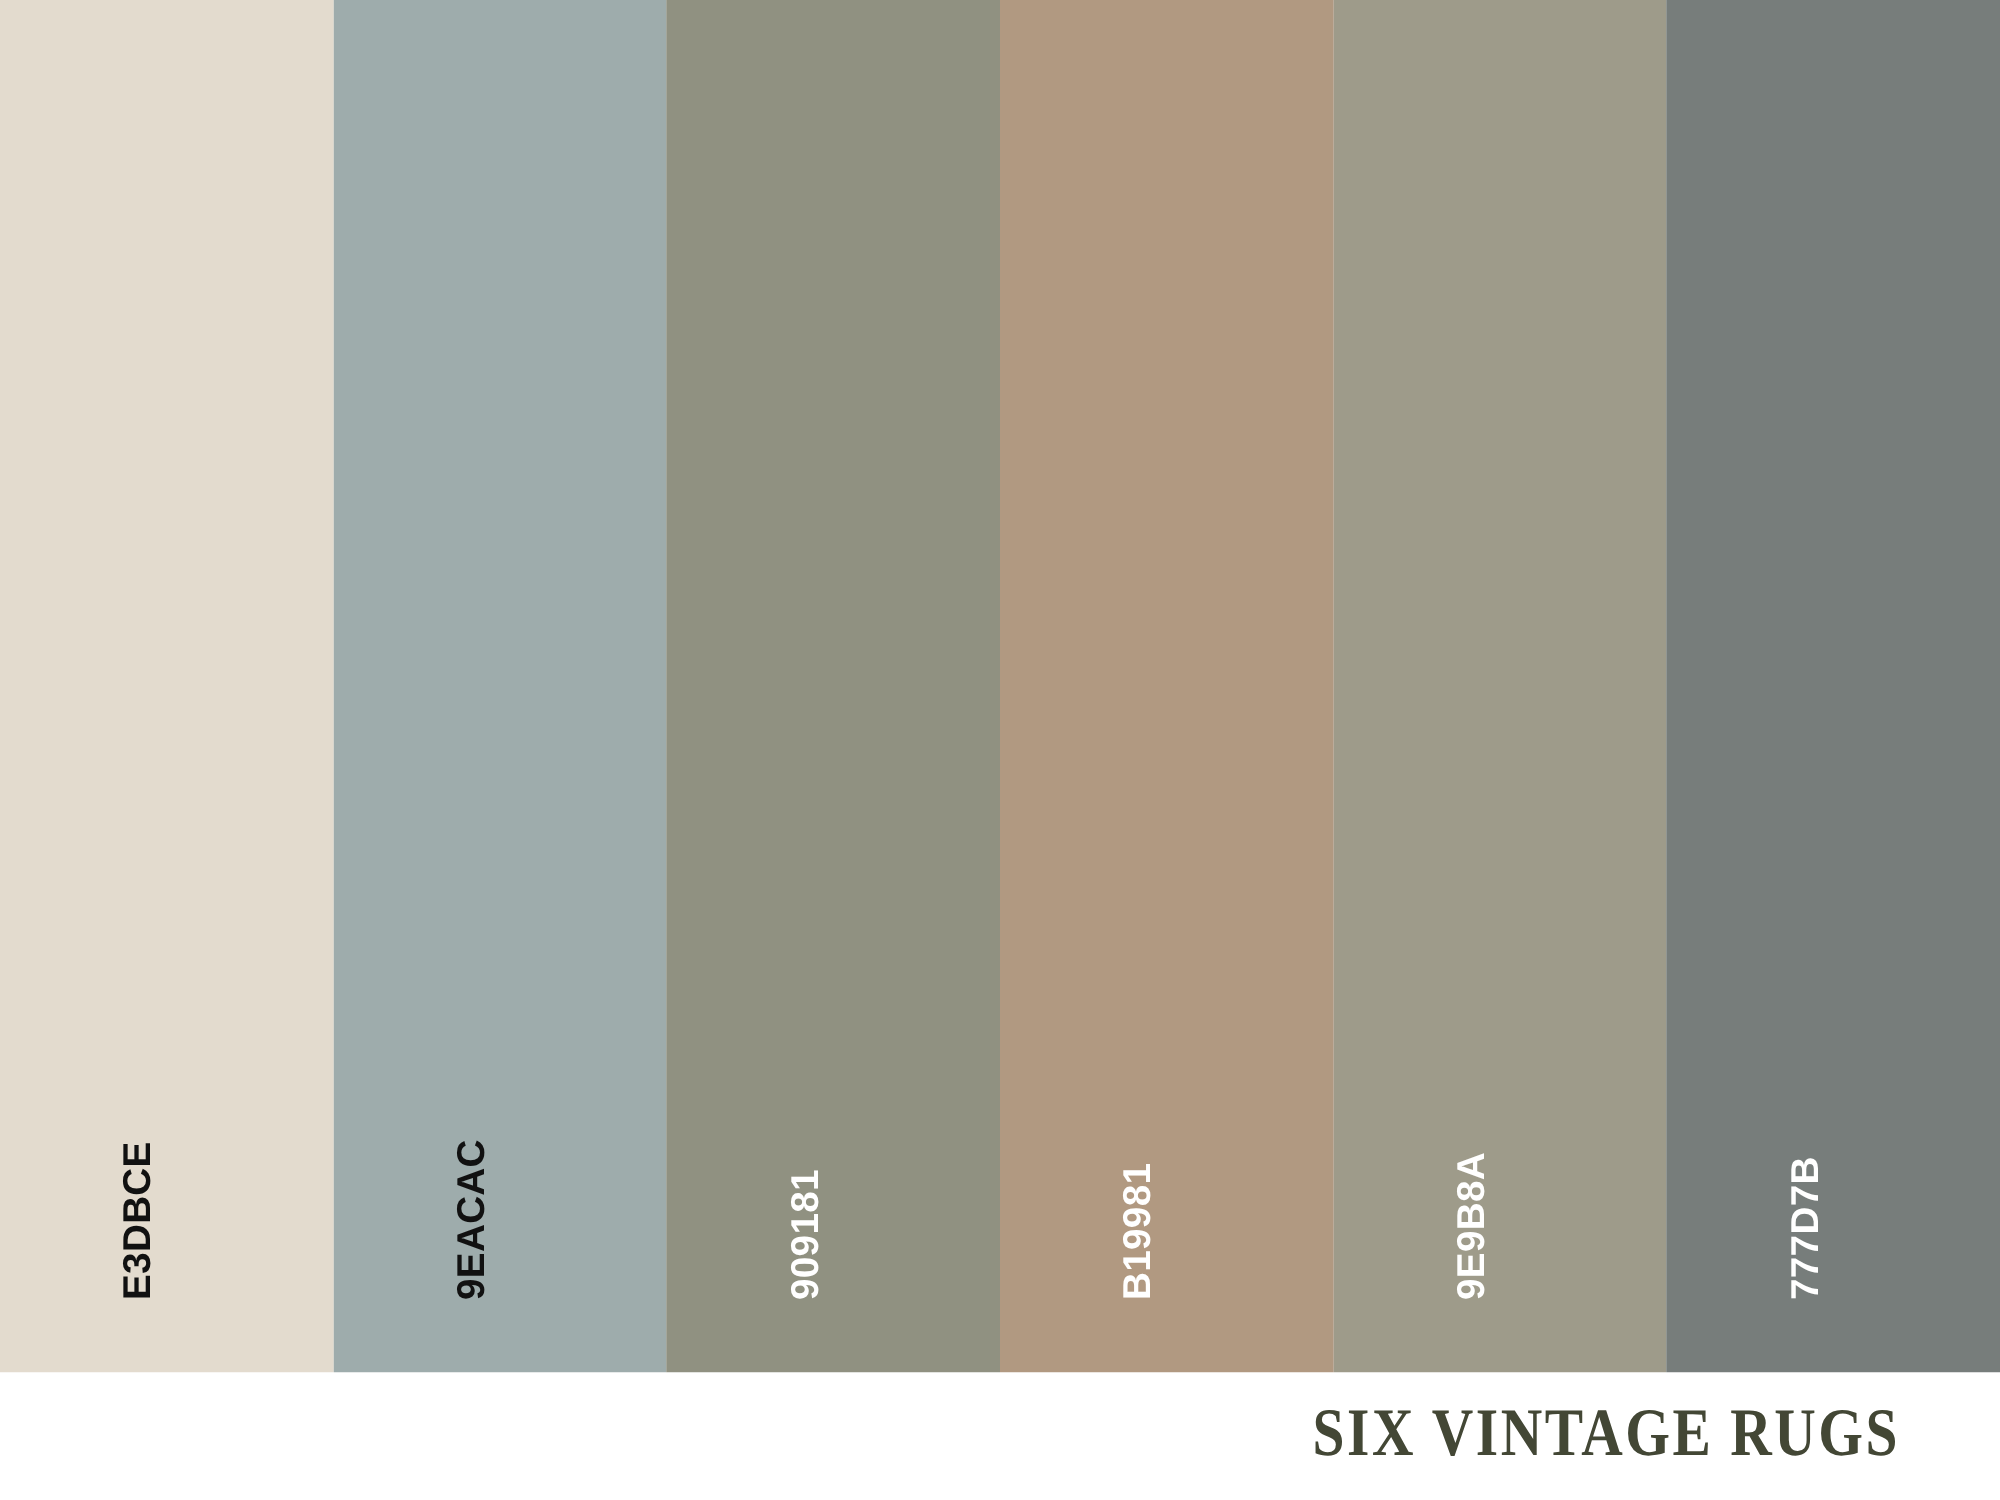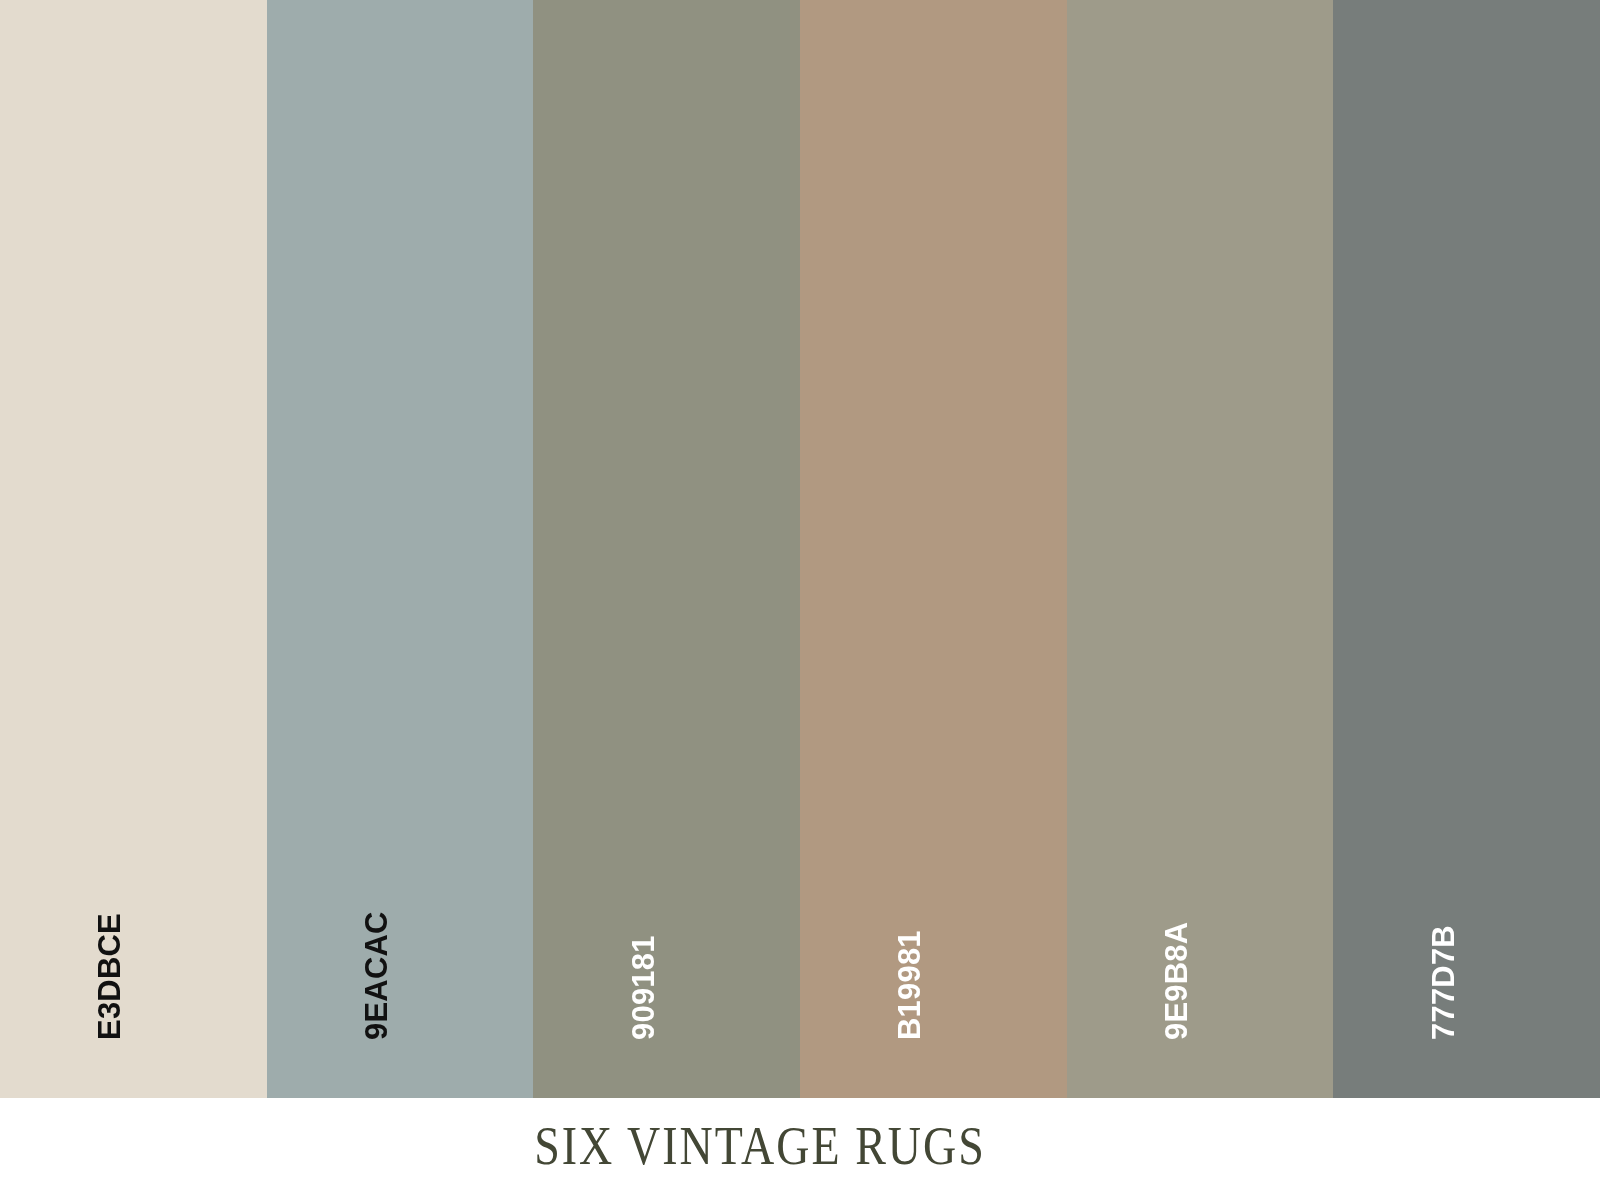--- a/index.html
+++ b/index.html
@@ -60,21 +60,22 @@
   .swatch-label.light { color: #ffffff; }
 
   
   .footer {
     position: relative;
     flex: 1 1 auto;
     width: 100%;
     background: #ffffff;
     display: flex;
     align-items: center;
-    justify-content: center;
+    justify-content: flex-end;
+    font-weight: bold;
   }
 
   .brand-wordmark {
     font-family: "Liberation Serif", serif;
     font-size: 46px;
     letter-spacing: 2px;
     color: #434735;
     padding-right: 80px;
     padding-bottom: 6px;
     white-space: nowrap;

